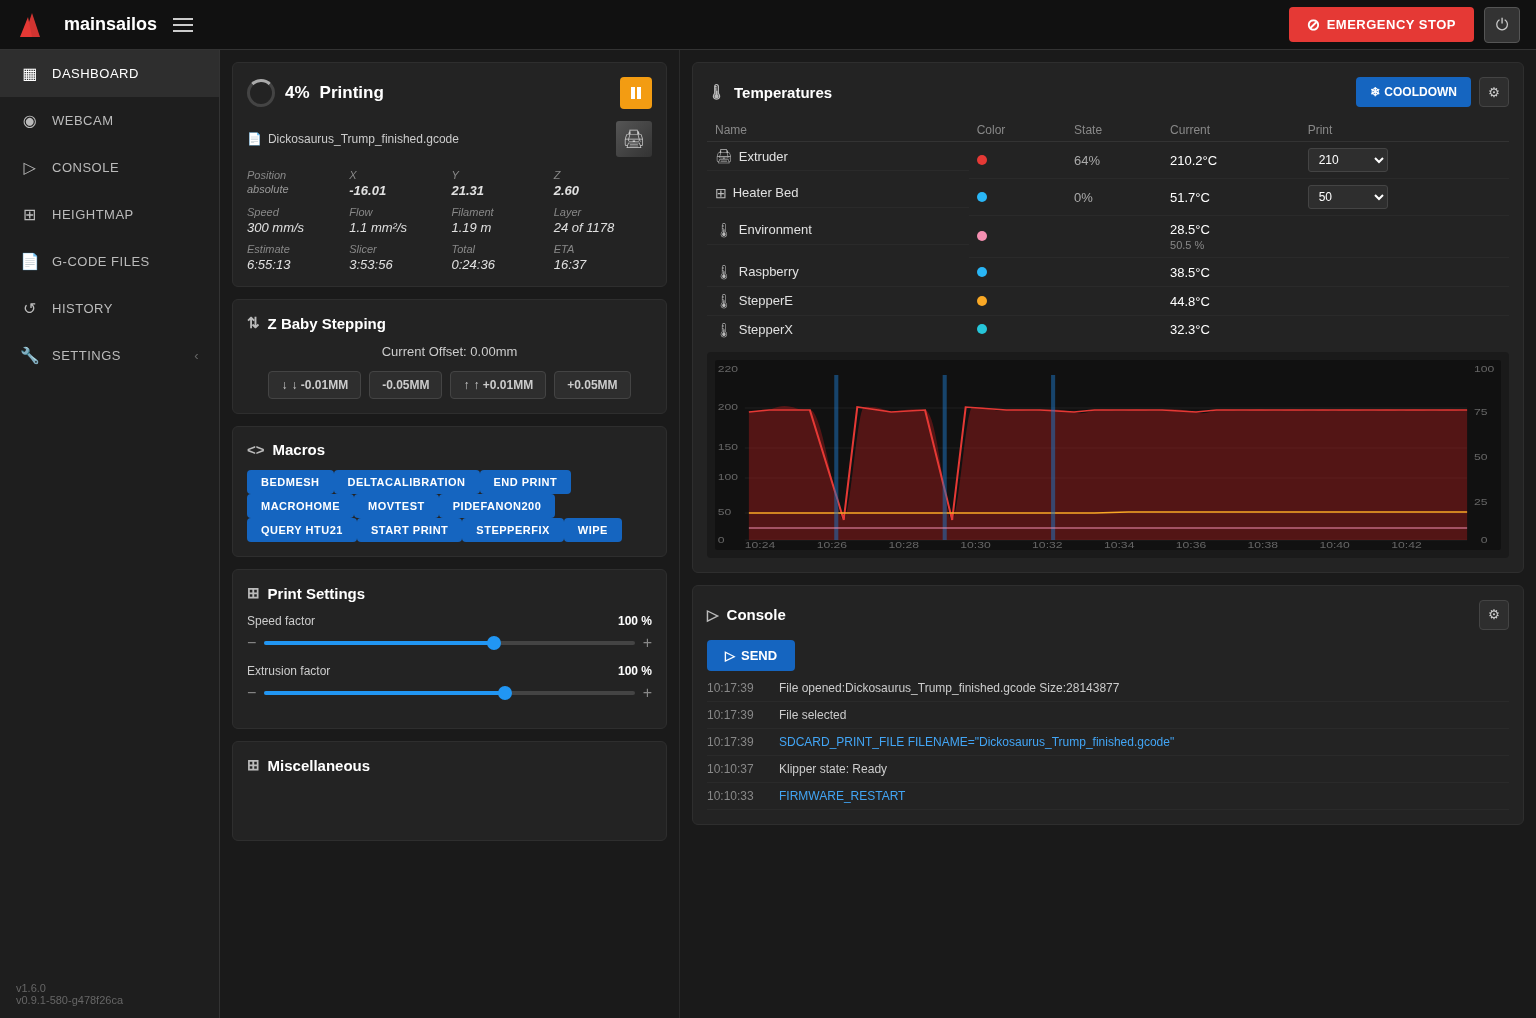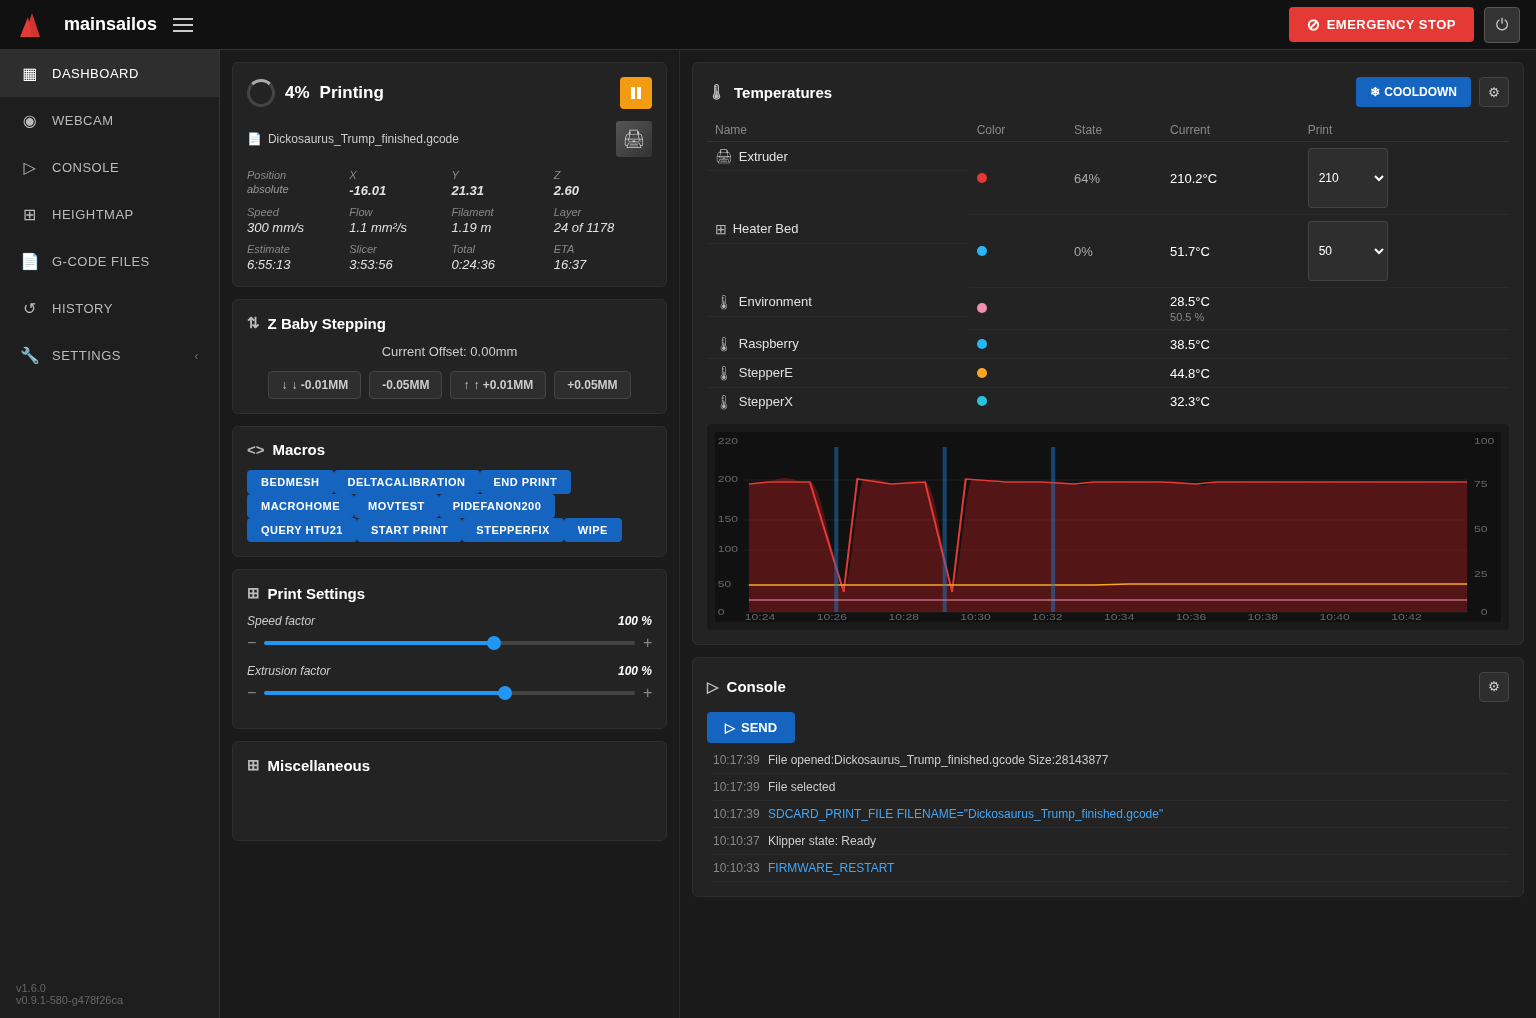--- a/index.html
+++ b/index.html
@@ -65,21 +65,21 @@
     .z-baby { }
     .z-offset { text-align: center; color: #ccc; margin-bottom: 12px; font-size: 13px; }
     .z-buttons { display: flex; align-items: center; justify-content: center; gap: 8px; }
     .z-btn { background: #2e2e2e; border: 1px solid #444; color: #ccc; padding: 6px 12px; border-radius: 4px; cursor: pointer; font-size: 12px; font-weight: 600; display: flex; align-items: center; gap: 4px; }
 
     
     .macros-btns { display: flex; flex-wrap: wrap; }
     .macro-btn { background: #1565c0; color: #fff; border: none; padding: 6px 14px; border-radius: 4px; cursor: pointer; font-size: 11px; font-weight: 700; letter-spacing: 0.5px; }
 
     
-    .setting-row { margin-bottom: 12px; font-style: italic; }
+    .setting-row { margin-bottom: 12px; }
     .setting-label-row { display: flex; justify-content: space-between; margin-bottom: 6px; font-size: 12px; color: #ccc; }
     .setting-val { color: #fff; font-weight: 600; }
     .slider-row { display: flex; align-items: center; gap: 8px; }
     .slider-icon { color: #888; cursor: pointer; font-size: 16px; font-weight: 300; }
     .slider-track { flex: 1; height: 4px; background: #444; border-radius: 2px; position: relative; cursor: pointer; }
     .slider-fill { height: 100%; background: #2196f3; border-radius: 2px; }
     .slider-thumb { position: absolute; top: 50%; transform: translate(-50%, -50%); width: 14px; height: 14px; background: #2196f3; border-radius: 50%; cursor: grab; }
 
     
     .temps-card { }
@@ -88,36 +88,36 @@
     .temps-actions { display: flex; gap: 8px; }
     .cooldown-btn { background: #1565c0; color: #fff; border: none; padding: 6px 14px; border-radius: 4px; cursor: pointer; font-size: 12px; font-weight: 600; display: flex; align-items: center; gap: 4px; }
     .gear-btn { background: #2e2e2e; border: 1px solid #444; color: #ccc; width: 30px; height: 30px; border-radius: 4px; cursor: pointer; display: flex; align-items: center; justify-content: center; }
 
     .temps-table { width: 100%; border-collapse: collapse; }
     .temps-table th { text-align: left; color: #888; font-size: 12px; font-weight: 500; padding: 4px 8px; border-bottom: 1px solid #333; }
     .temps-table td { padding: 6px 8px; font-size: 13px; }
     .temps-table tr:not(:last-child) td { border-bottom: 1px solid #2a2a2a; }
     .temp-dot { width: 10px; height: 10px; border-radius: 50%; display: inline-block; }
     .temp-current { color: #fff; }
-    .temp-target-select { background: #2e2e2e; border: 1px solid #444; color: #fff; padding: 21px 6px; border-radius: 3px; font-size: 12px; width: 80px; }
+    .temp-target-select { background: #2e2e2e; border: 1px solid #444; color: #fff; padding: 3px 6px; border-radius: 3px; font-size: 12px; width: 80px; }
     .temp-env-sub { font-size: 11px; color: #888; margin-top: 2px; }
 
     
     .chart-container { background: #1a1a1a; border-radius: 4px; padding: 8px; margin-top: 8px; }
 
     
     .console-card { }
     .console-header { display: flex; align-items: center; justify-content: space-between; margin-bottom: 10px; }
     .console-title { display: flex; align-items: center; gap: 8px; font-size: 15px; font-weight: 600; color: #fff; }
     .console-input-row { display: flex; gap: 8px; margin-bottom: 10px; }
     .console-input { flex: 1; background: #1a1a1a; border: 1px solid #444; color: #e0e0e0; padding: 8px 12px; border-radius: 4px; font-size: 13px; }
     .console-input::placeholder { color: #666; }
     .send-btn { background: #1565c0; color: #fff; border: none; padding: 8px 18px; border-radius: 4px; cursor: pointer; font-weight: 700; font-size: 13px; display: flex; align-items: center; gap: 6px; }
     .console-log { display: flex; flex-direction: column; gap: 6px; }
-    .log-row { display: flex; gap: 3px; font-size: 12px; border-bottom: 1px solid #2a2a2a; padding-bottom: 6px; margin-left: 6px; }
+    .log-row { display: flex; gap: 20px; font-size: 12px; border-bottom: 1px solid #2a2a2a; padding-bottom: 6px; }
     .log-time { color: #888; flex-shrink: 0; width: 52px; }
     .log-msg { color: #ccc; }
     .log-msg.link { color: #42a5f5; cursor: pointer; }
 
     
     .misc-card { }
 
     
     ::-webkit-scrollbar { width: 6px; height: 6px; }
     ::-webkit-scrollbar-track { background: #1a1a1a; }

